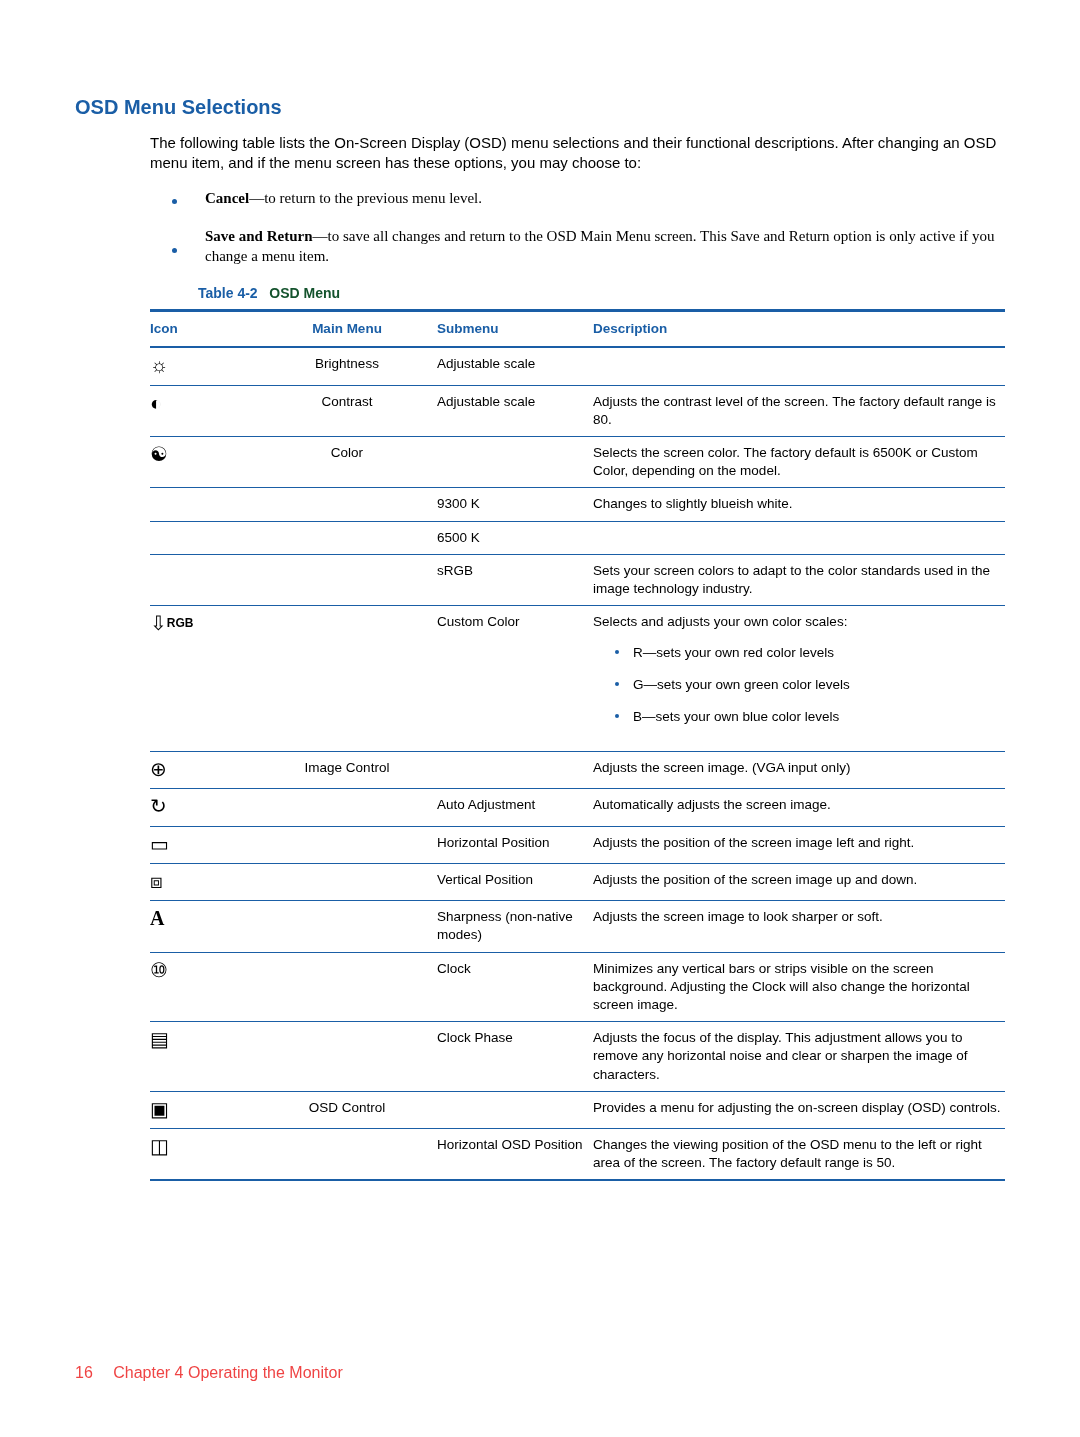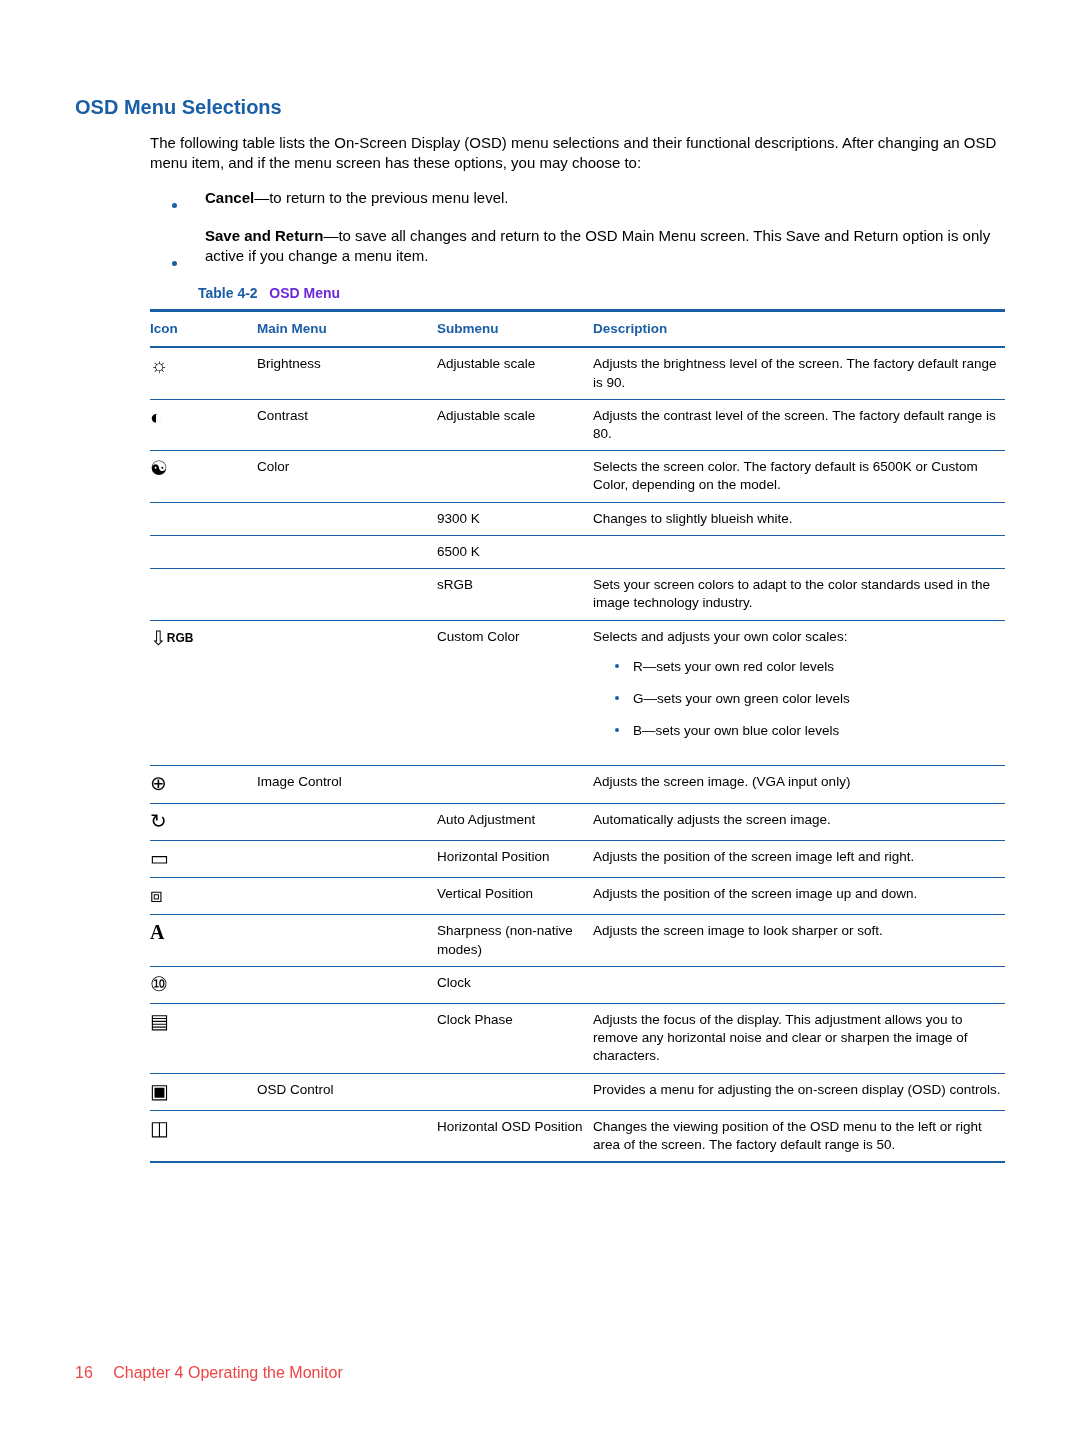--- a/index.html
+++ b/index.html
@@ -27,51 +27,52 @@
     line-height: 1.35;
   }
   .intro-text { margin-bottom: 14px; }
   ul.bullets {
     list-style: none;
     padding: 0;
     margin: 0 0 18px 0;
   }
   ul.bullets > li {
     display: flex;
-    align-items: flex-end;
+    align-items: center;
     margin-bottom: 18px;
     padding-left: 22px;
+    font-family: Liberation Serif, serif;
   }
   .dot {
     width: 5px; height: 5px;
     border-radius: 50%;
     background: #1a5ea6;
     margin: 8px 28px 0 0;
     flex: 0 0 auto;
   }
   .b-text b { font-weight: bold; }
   .table-caption { font-size: 14px; margin-bottom: 6px; }
   .table-caption .tc-label { color:#1a5ea6; font-weight: bold; margin-left: 48px; }
-  .table-caption .tc-title { color:#6d28d9; font-weight: bold; margin-top: 12px; }
+  .table-caption .tc-title { color:#14532d; font-weight: bold; margin-top: 12px; }
   .osd-table {
     border-top: 3px solid #1a5ea6;
     border-bottom: 2px solid #1a5ea6;
     font-size: 13.5px;
     margin-left: 0;
   }
   .osd-header {
     display: flex;
     border-bottom: 2px solid #1a5ea6;
     padding: 8px 0;
     color: #1a5ea6;
     font-weight: bold;
     font-size: 13.5px;
   }
   .col-icon { width: 107px; flex: 0 0 auto; }
-  .col-main { width: 180px; flex: 0 0 auto; }
+  .col-main { width: 180px; flex: 0 0 auto; text-align: center; }
   .col-sub  { width: 150px; flex: 0 0 auto; padding-right:6px;}
   .col-desc { flex: 1 1 auto; }
   .osd-row {
     display: flex;
     border-bottom: 1px solid #1a5ea6;
     padding: 7px 0;
     align-items: flex-start;
   }
   .osd-row:last-child { border-bottom: none; }
   .col-icon .glyph {
@@ -141,23 +142,20 @@
         <div class="col-icon">Icon</div>
         <div class="col-main">Main Menu</div>
         <div class="col-sub">Submenu</div>
         <div class="col-desc">Description</div>
       </div>
       <div id="table-body">
           <div class="osd-row">
             <div class="col-icon"><span class="glyph">☼</span></div>
             <div class="col-main">Brightness</div>
             <div class="col-sub">Adjustable scale</div>
-            <div class="col-desc">
-              <div>Adjusts the brightness level of the screen. The factory default range is 90.</div>
-            </div>
           </div>
           <div class="osd-row">
             <div class="col-icon"><span class="glyph">◐</span></div>
             <div class="col-main">Contrast</div>
             <div class="col-sub">Adjustable scale</div>
             <div class="col-desc">
               <div>Adjusts the contrast level of the screen. The factory default range is 80.</div>
             </div>
           </div>
           <div class="osd-row">
@@ -248,20 +246,23 @@
             <div class="col-main"></div>
             <div class="col-sub">Sharpness (non-native modes)</div>
             <div class="col-desc">
               <div>Adjusts the screen image to look sharper or soft.</div>
             </div>
           </div>
           <div class="osd-row">
             <div class="col-icon"><span class="glyph">⑩</span></div>
             <div class="col-main"></div>
             <div class="col-sub">Clock</div>
+            <div class="col-desc">
+              <div>Minimizes any vertical bars or strips visible on the screen background. Adjusting the Clock will also change the horizontal screen image.</div>
+            </div>
           </div>
           <div class="osd-row">
             <div class="col-icon"><span class="glyph">▤</span></div>
             <div class="col-main"></div>
             <div class="col-sub">Clock Phase</div>
             <div class="col-desc">
               <div>Adjusts the focus of the display. This adjustment allows you to remove any horizontal noise and clear or sharpen the image of characters.</div>
             </div>
           </div>
           <div class="osd-row">

